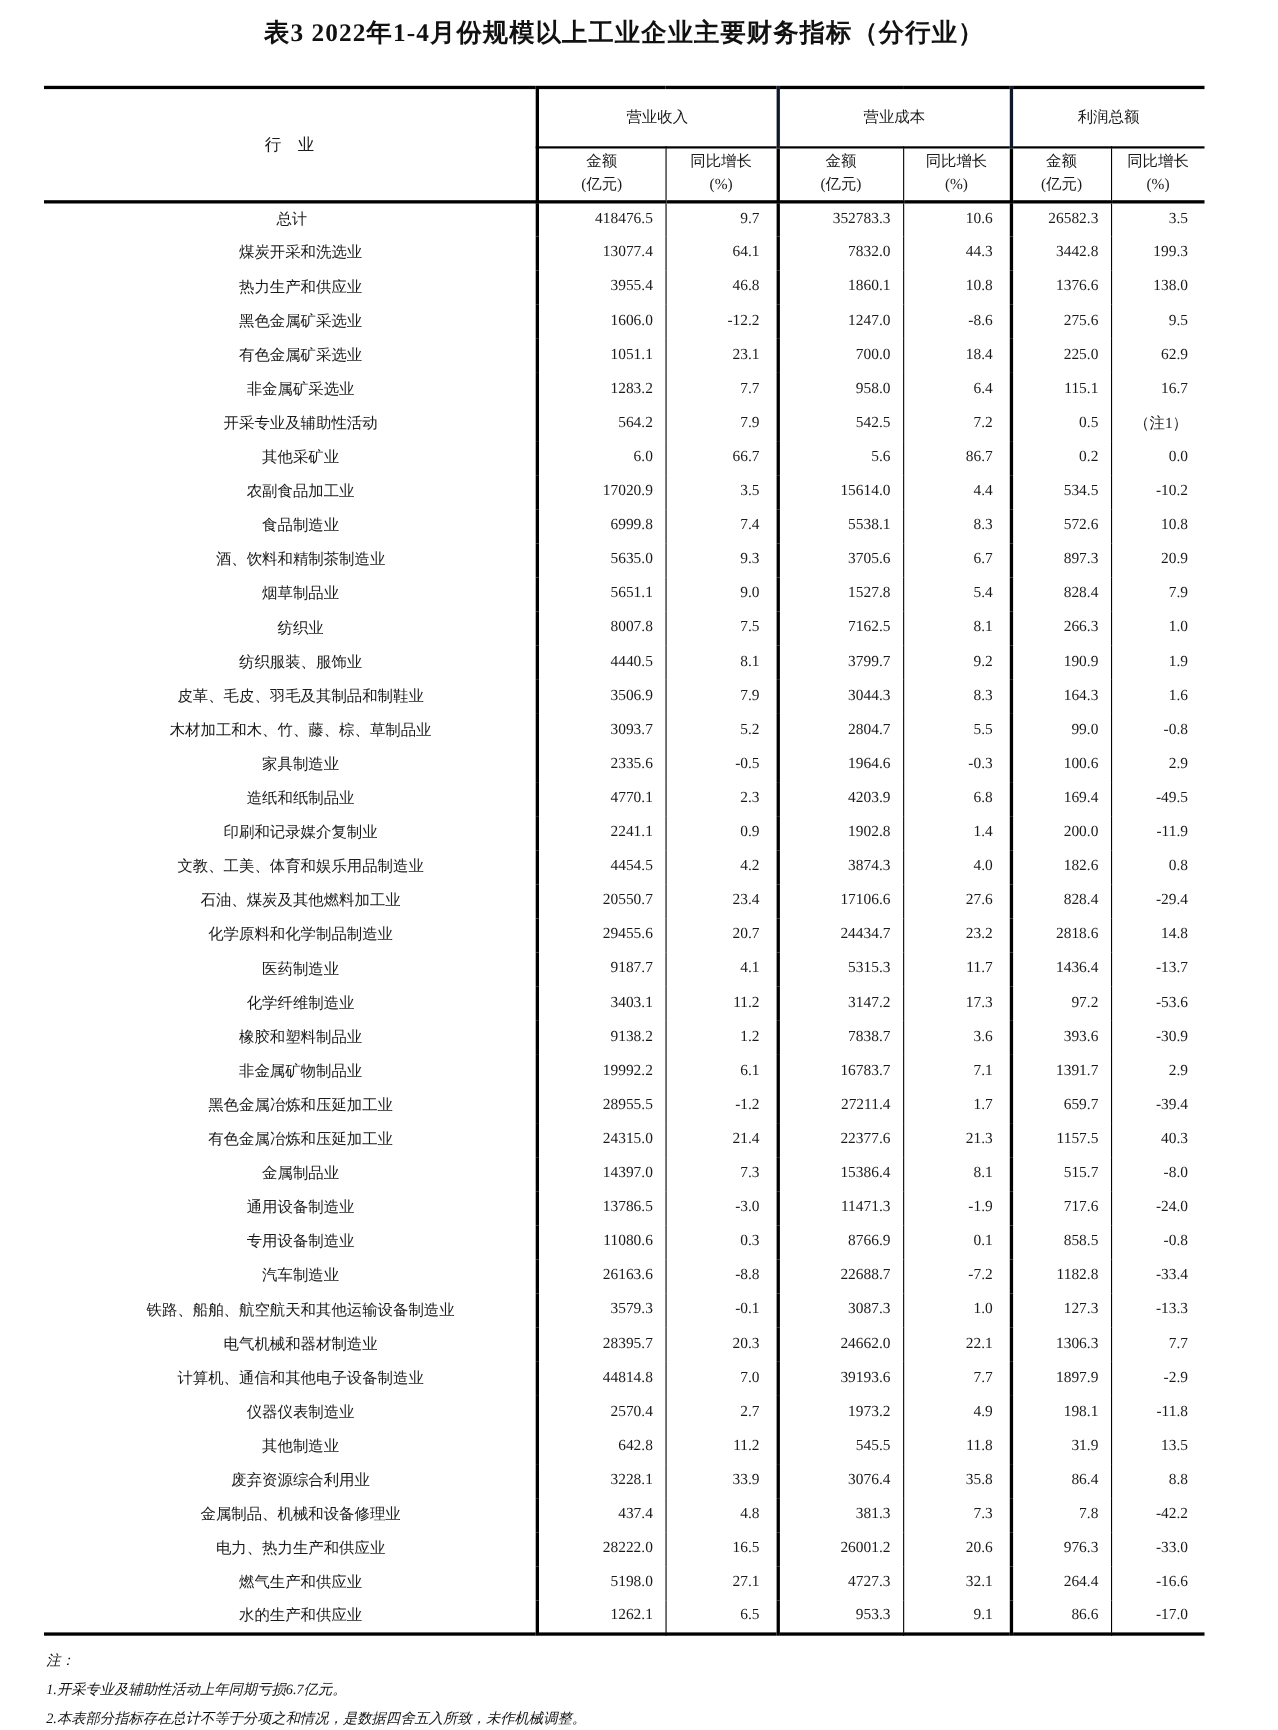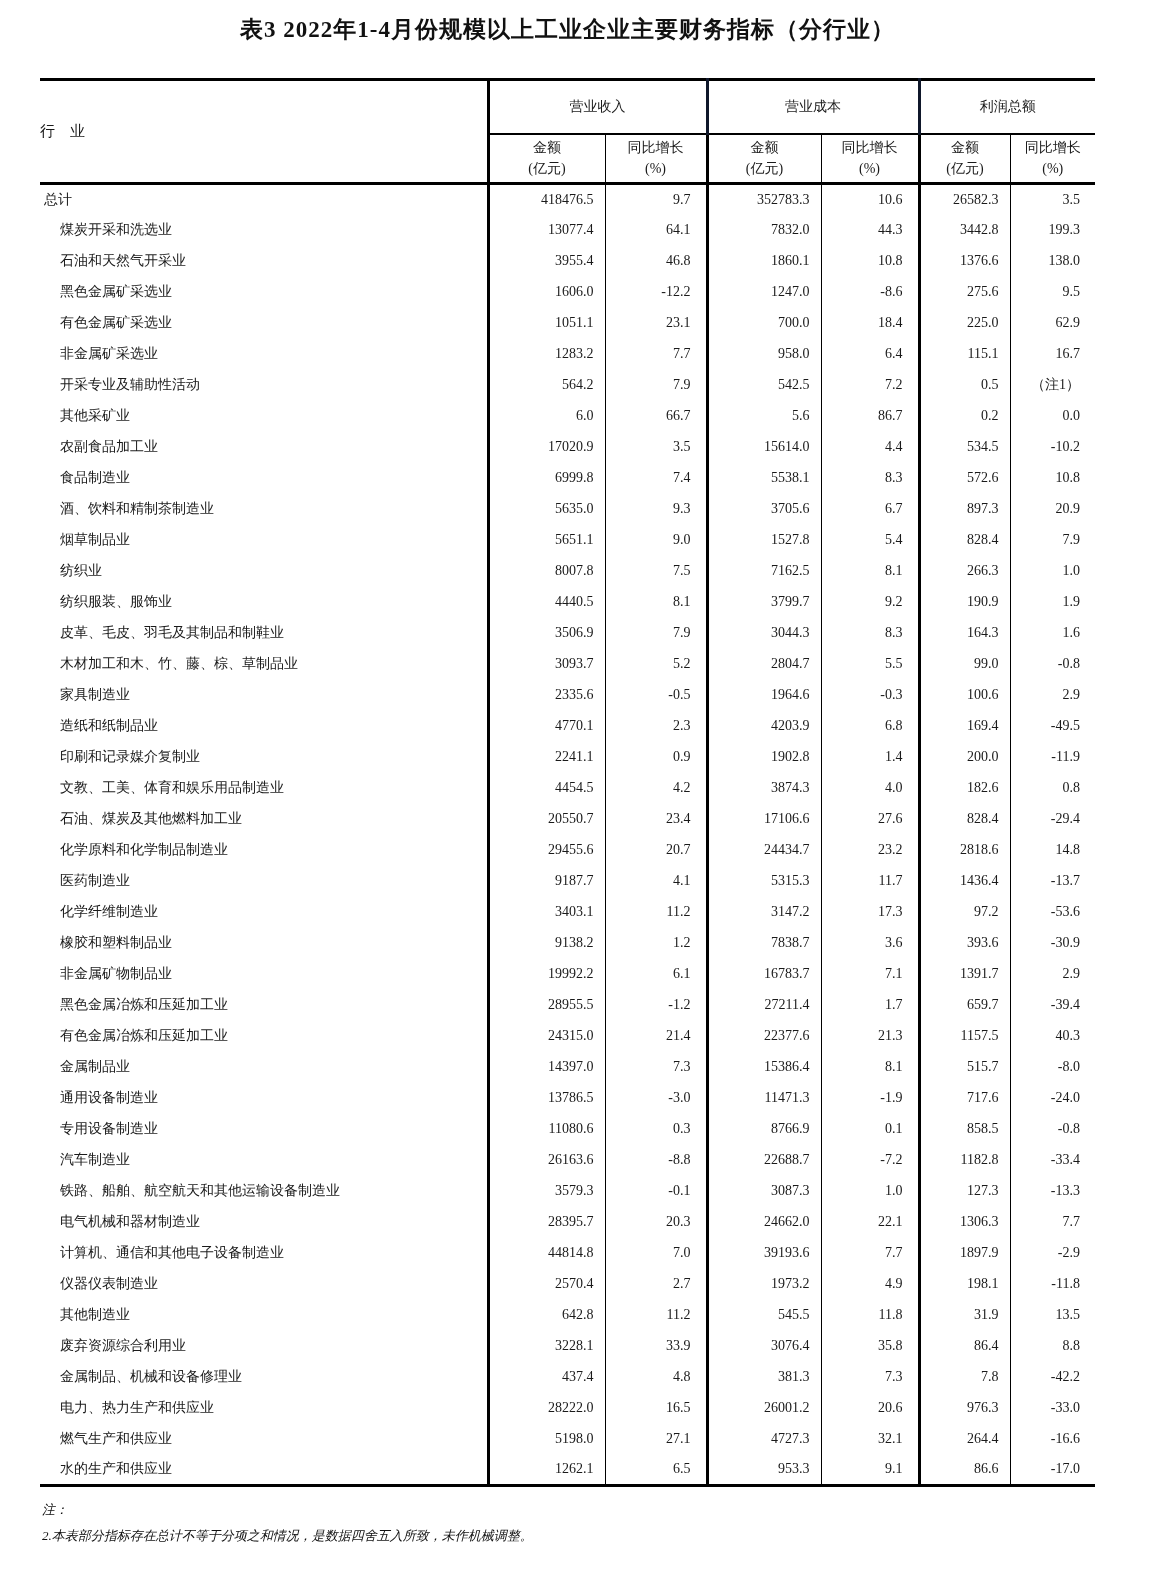--- a/index.html
+++ b/index.html
@@ -33,38 +33,38 @@
   col.c-g2 { width:98px; }
   col.c-a3 { width:91px; }
   col.c-g3 { width:85px; }
 
   th, td { padding:0; font-weight:normal; font-size:14px; color:#1a1a1a; }
 
   
   thead tr.group-row { height:54px; }
   thead tr.sub-row { height:50px; }
   th.industry-head {
-    text-align:left; vertical-align:middle;
+    text-align:center; vertical-align:middle;
     border-right:3px solid #000;
     border-bottom:3px solid #000;
     font-size:15px;
   }
   th.group { vertical-align:middle; text-align:center; border-bottom:2px solid #000; }
   th.group.sep-thick { border-right:3px solid #0f172a; }
   th.sub { vertical-align:middle; text-align:center; border-bottom:3px solid #000; }
   th.sub .l1 { display:block; line-height:21px; padding-top:0; }
   th.sub .l2 { display:block; line-height:21px; }
 
   
   .sep-thick { border-right:3px solid #000; }
   .sep-thin  { border-right:1px solid #000; }
 
   tbody tr { height:31px; }
   td.industry {
-    text-align:left; vertical-align:middle;
+    text-align:center; vertical-align:middle;
     padding-left:20px;
     white-space:nowrap; overflow:hidden;
   }
   td.industry.no-indent { padding-left:4px; }
   td.num {
     text-align:right; vertical-align:middle;
     white-space:nowrap;
   }
   td.num.amount { padding-right:11px; }
   td.num.growth { padding-right:15px; }
@@ -140,21 +140,21 @@
       <tr>
     <td class="industry sep-thick">煤炭开采和洗选业</td>
     <td class="num amount sep-thin">13077.4</td>
     <td class="num growth sep-thick">64.1</td>
     <td class="num amount sep-thin">7832.0</td>
     <td class="num growth sep-thick">44.3</td>
     <td class="num amount sep-thin">3442.8</td>
     <td class="num growth">199.3</td>
   </tr>
       <tr>
-    <td class="industry sep-thick">石油和天然气开采业</td>
+    <td class="industry sep-thick">热力生产和供应业</td>
     <td class="num amount sep-thin">3955.4</td>
     <td class="num growth sep-thick">46.8</td>
     <td class="num amount sep-thin">1860.1</td>
     <td class="num growth sep-thick">10.8</td>
     <td class="num amount sep-thin">1376.6</td>
     <td class="num growth">138.0</td>
   </tr>
       <tr>
     <td class="industry sep-thick">黑色金属矿采选业</td>
     <td class="num amount sep-thin">1606.0</td>
@@ -504,14 +504,15 @@
     <td class="num amount sep-thin">953.3</td>
     <td class="num growth sep-thick">9.1</td>
     <td class="num amount sep-thin">86.6</td>
     <td class="num growth">-17.0</td>
   </tr>
     </tbody>
 </table>
 
 <div class="notes">
   <div>注：</div>
+  <div>1.开采专业及辅助性活动上年同期亏损6.7亿元。</div>
   <div>2.本表部分指标存在总计不等于分项之和情况，是数据四舍五入所致，未作机械调整。</div>
 </div>
 
 </body></html>

